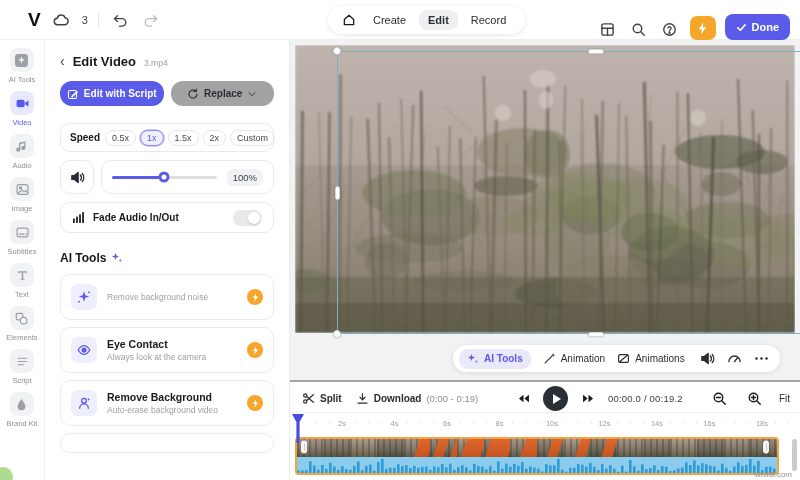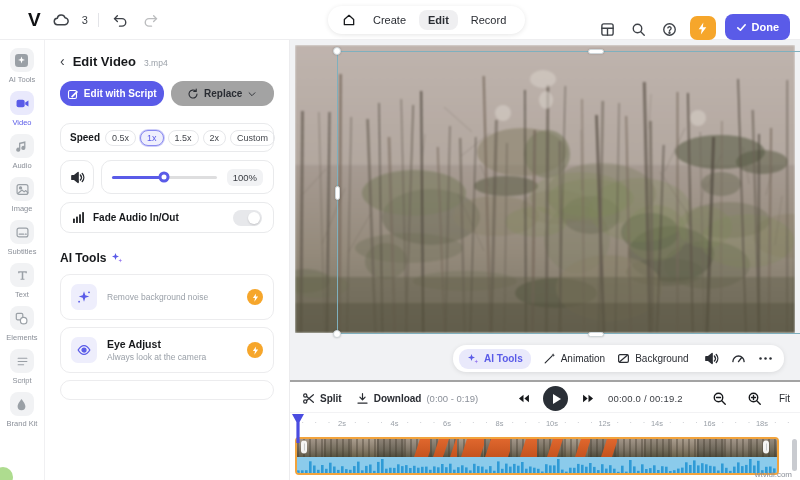--- a/index.html
+++ b/index.html
@@ -384,22 +384,42 @@
         <div class="ai-card">
           <span class="ai-tile">
             <span>
               <svg class="ic" width="14" height="14" viewBox="0 0 12 12" fill="none" stroke="currentColor" stroke-width="1.1" stroke-linecap="round" stroke-linejoin="round">
                 <path d="M1 6 C2.5 3.4 4.2 2.2 6 2.2 C7.8 2.2 9.5 3.4 11 6 C9.5 8.6 7.8 9.8 6 9.8 C4.2 9.8 2.5 8.6 1 6 Z"></path>
                 <circle cx="6" cy="6" r="1.7" fill="currentColor"></circle>
               </svg>
             </span>
           </span>
     <span class="ai-text">
-            <div class="ai-title">Eye Adjust</div>
+            <div class="ai-title">Eye Contact</div>
             <div class="ai-sub">Always look at the camera</div>
+          </span>
+          <span class="ai-badge premium">
+            <svg class="ic" width="9" height="9" viewBox="0 0 12 12" fill="currentColor" stroke="none">
+              <path d="M6.8 0.5 L2.5 6.7 H5.3 L4.5 11.5 L9.5 4.8 H6.3 Z"></path>
+            </svg>
+          </span>
+        </div>
+        <div class="ai-card">
+          <span class="ai-tile">
+            <span>
+              <svg class="ic" width="14" height="14" viewBox="0 0 12 12" fill="none" stroke="currentColor" stroke-width="1.1" stroke-linecap="round" stroke-linejoin="round">
+                <circle cx="6" cy="4" r="2"></circle>
+                <path d="M2.3 10.5 a3.7 3.7 0 0 1 7.4 0"></path>
+                <path d="M10 1.5 l.4 1 1 .4 -1 .4 -.4 1 -.4-1 -1-.4 1-.4 Z" fill="currentColor" stroke="none"></path>
+              </svg>
+            </span>
+          </span>
+    <span class="ai-text">
+            <div class="ai-title">Remove Background</div>
+            <div class="ai-sub">Auto-erase background video</div>
           </span>
           <span class="ai-badge premium">
             <svg class="ic" width="9" height="9" viewBox="0 0 12 12" fill="currentColor" stroke="none">
               <path d="M6.8 0.5 L2.5 6.7 H5.3 L4.5 11.5 L9.5 4.8 H6.3 Z"></path>
             </svg>
           </span>
         </div>
         <div class="ai-card">
     </div>
       </div>
@@ -546,21 +566,21 @@
           </span>
         <span>Animation</span>
       </span>
       <span class="pv-item">
         <span id="ic-trans">
             <svg class="ic" width="13" height="13" viewBox="0 0 12 12" fill="none" stroke="currentColor" stroke-width="1.1" stroke-linecap="round" stroke-linejoin="round">
               <rect x="1.5" y="2.5" width="9" height="7" rx="1.2"></rect>
               <path d="M9.5 3 L2.5 9"></path>
             </svg>
           </span>
-        <span>Background</span>
+        <span>Animations</span>
       </span>
       <span class="pv-icons">
         <span class="icon-btn" style="width:16px;height:16px" id="ic-speaker2">
             <svg class="ic" width="15" height="15" viewBox="0 0 12 12" fill="none" stroke="currentColor" stroke-width="1.1" stroke-linecap="round" stroke-linejoin="round">
               <path d="M1.5 4.5 H3.5 L6.5 2 V10 L3.5 7.5 H1.5 Z" fill="currentColor"></path>
               <path d="M8.3 4 a3 3 0 0 1 0 4 M9.8 2.8 a4.8 4.8 0 0 1 0 6.4"></path>
             </svg>
           </span>
         <span class="icon-btn" style="width:16px;height:16px" id="ic-gauge">
             <svg class="ic" width="15" height="15" viewBox="0 0 12 12" fill="none" stroke="currentColor" stroke-width="1.1" stroke-linecap="round" stroke-linejoin="round">

